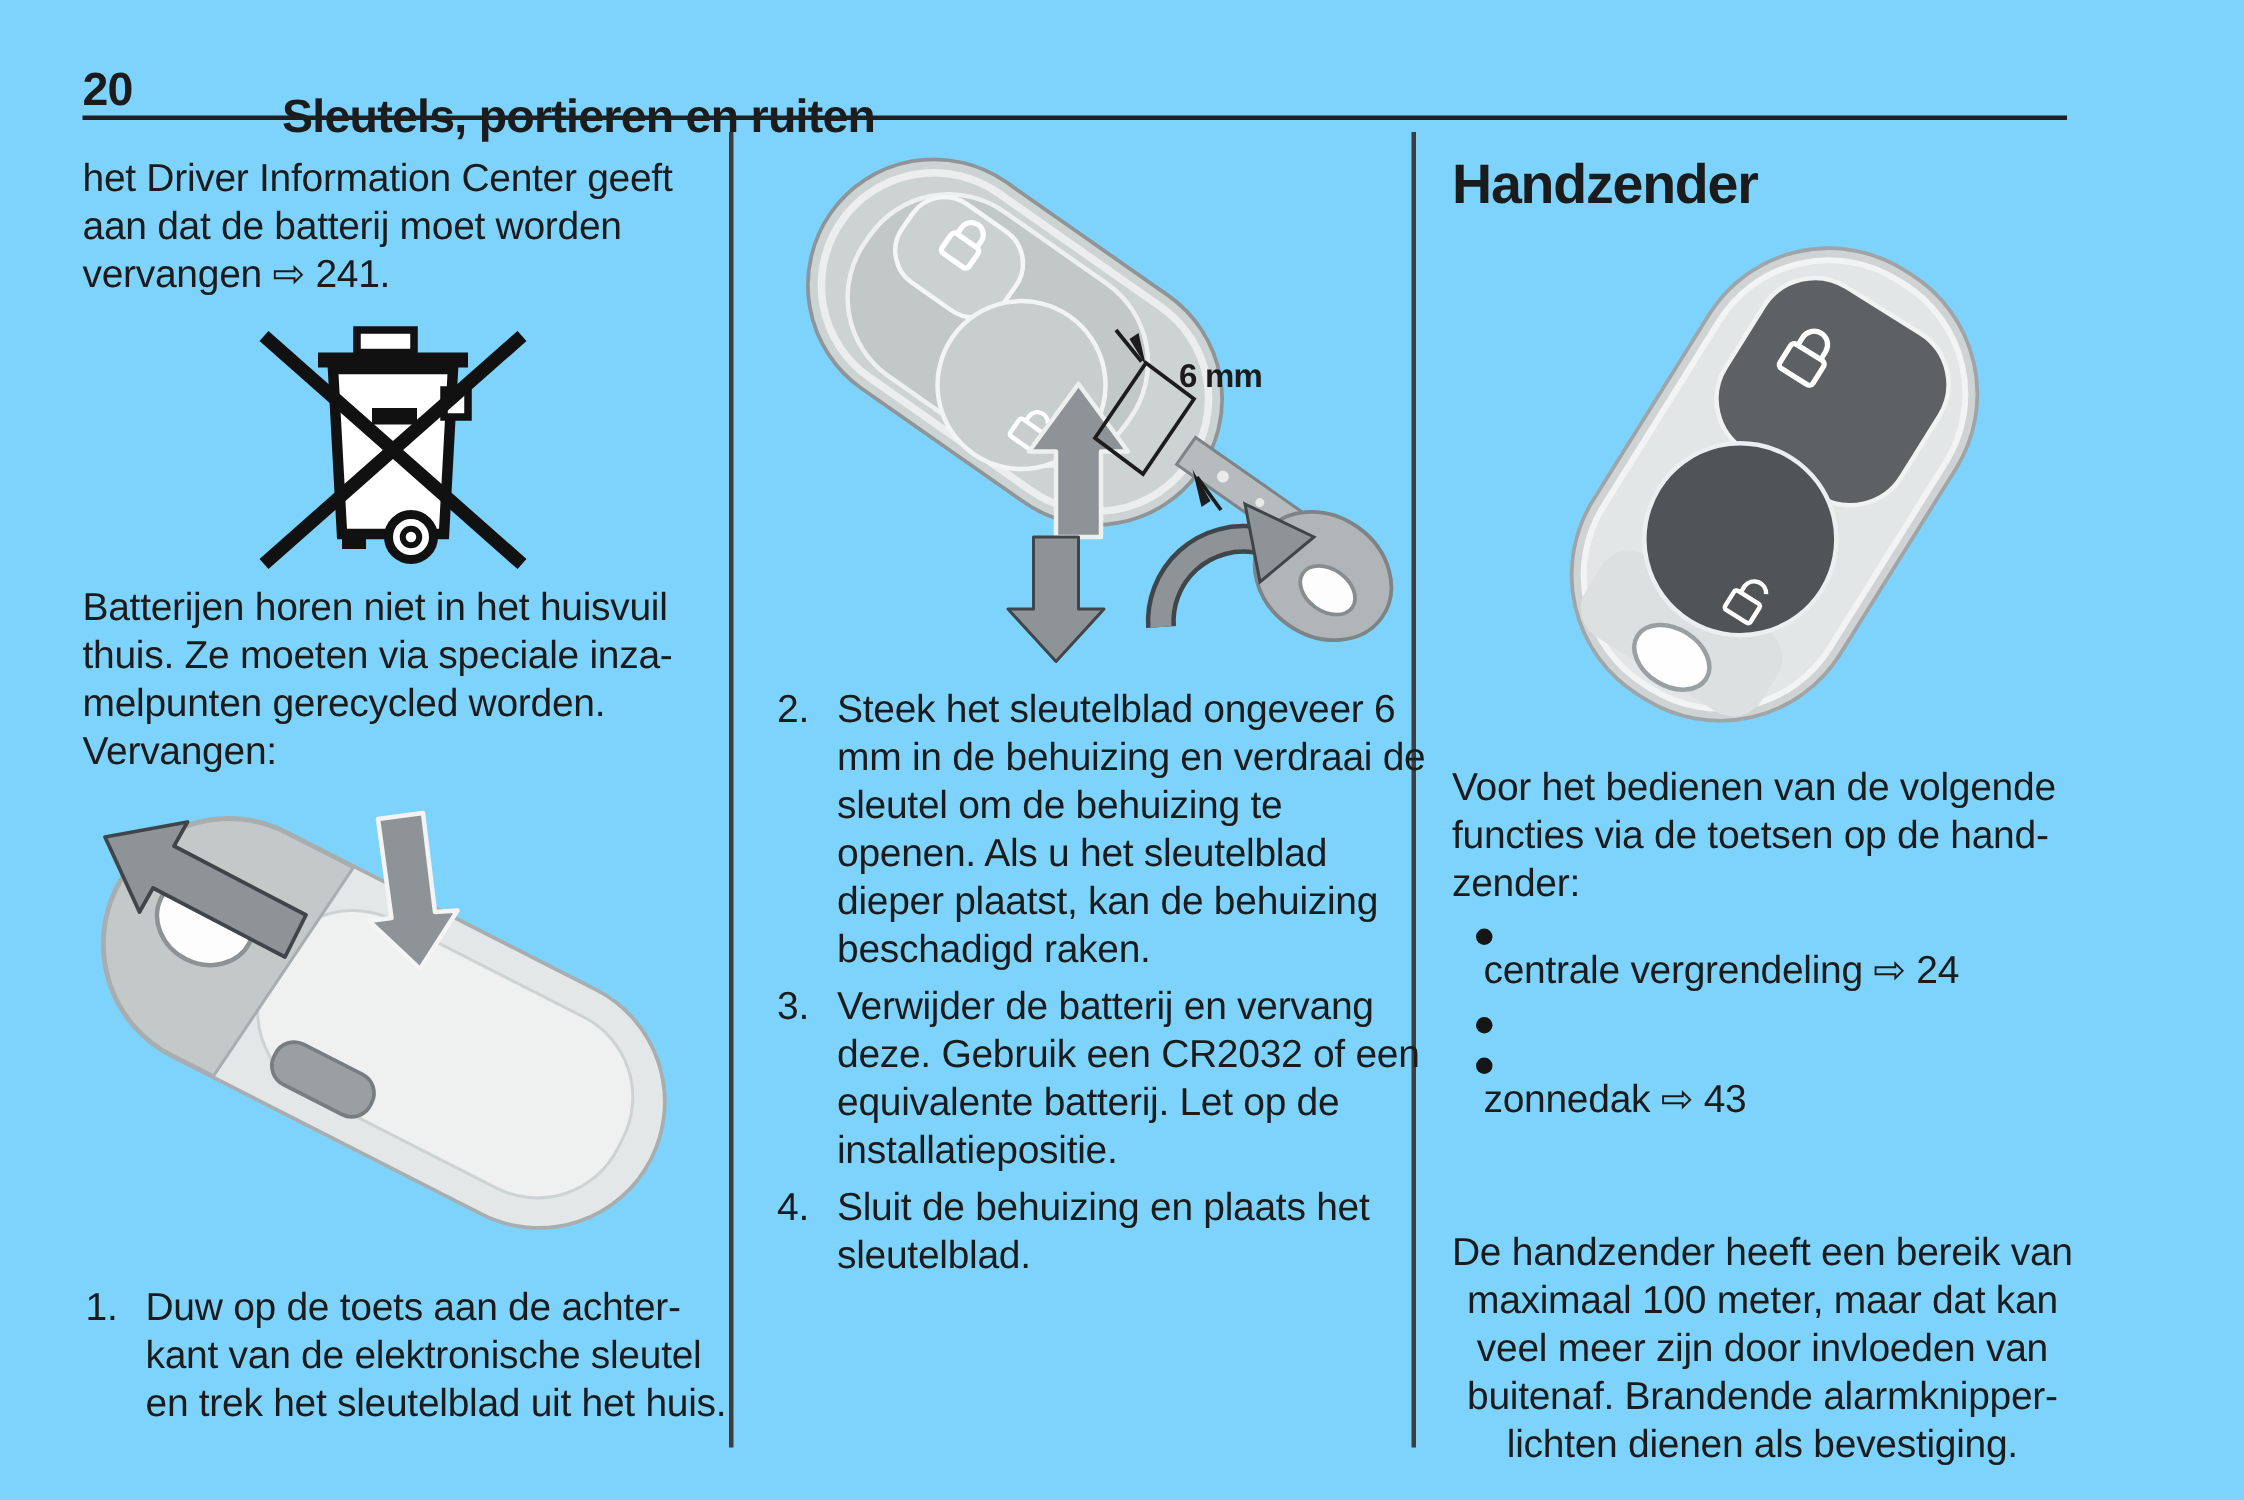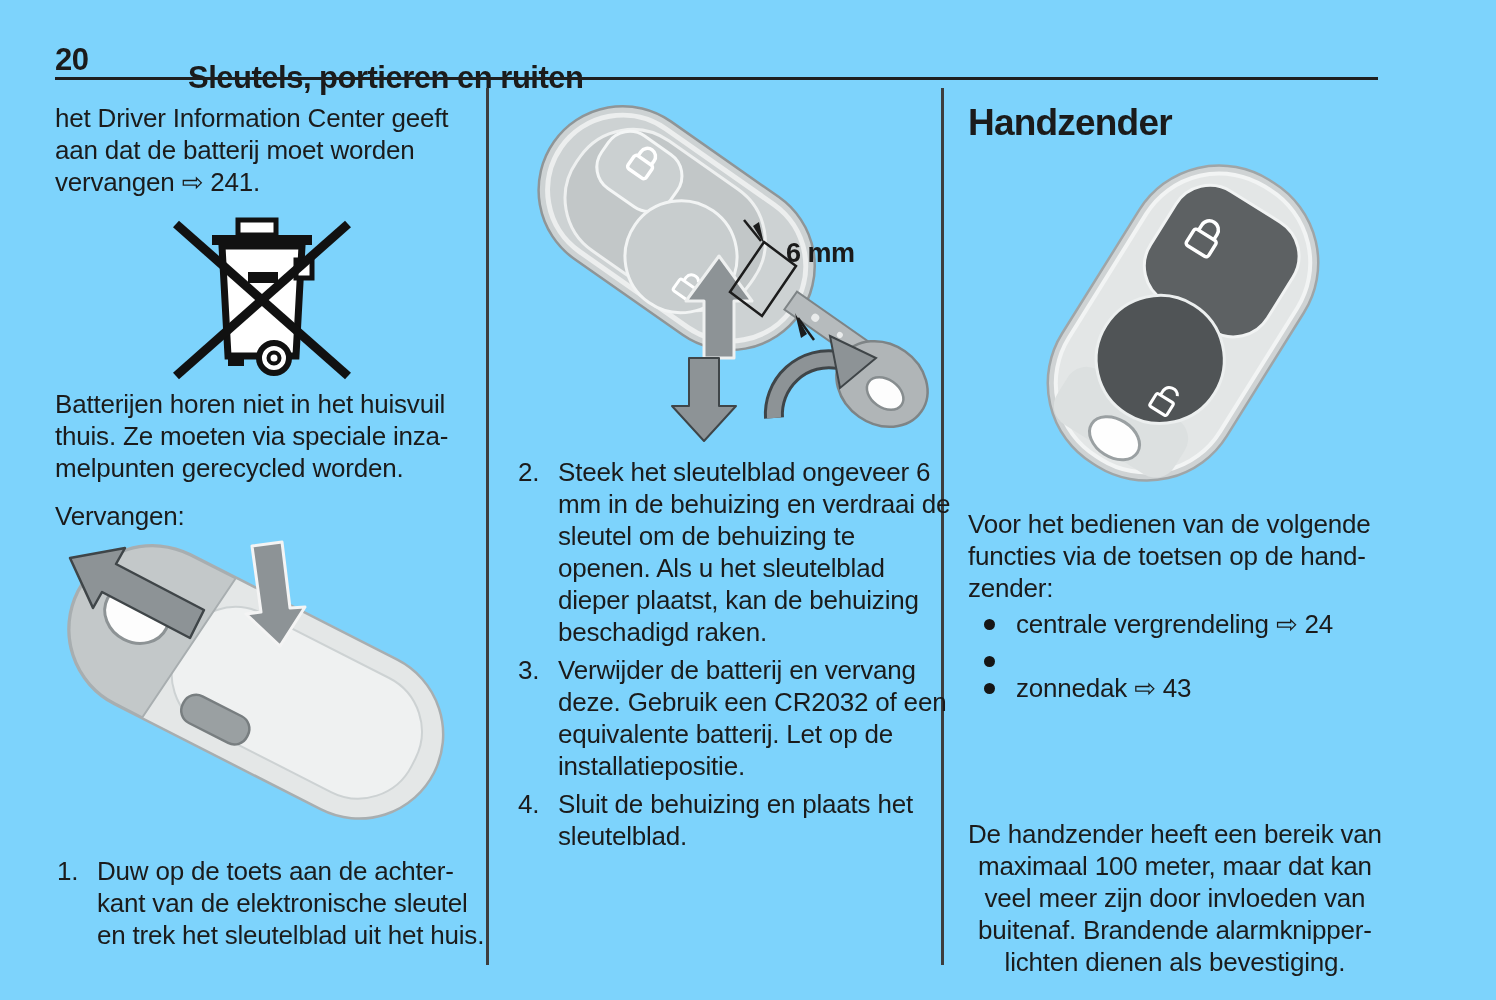--- a/index.html
+++ b/index.html
@@ -7,24 +7,24 @@
         font-family:Liberation Sans, sans-serif;color:#1b1b1b;}
   .abs{position:absolute;}
   .pre{white-space:pre;}
   .body-text{font-size:26px;line-height:32px;letter-spacing:-0.2px;}
   .h-num,.h-title{font-size:31px;font-weight:bold;letter-spacing:-0.5px;}
   .h2{font-size:37px;font-weight:bold;letter-spacing:-0.8px;text-align:center;}
   .header-rule{height:3px;background:#1f1f1f;}
   .v-rule{width:3px;background:#3d3d3d;}
   .step{display:flex;margin-bottom:6px;}
   .step-num{width:40px;flex:none;}
-  .bullet-item{display:flex;margin-bottom:5px;}
+  .bullet-item{display:flex;margin-bottom:5px;flex-direction:column;}
   .bullet-dot{width:11px;height:11px;border-radius:50%;background:#161616;margin:11px 0 0 16px;flex:none;}
   .bullet-text{margin-left:21px;}
-  .dim-label{font-size:27px;font-weight:bold;letter-spacing:-0.5px;}
+  .dim-label{font-size:22px;font-weight:bold;letter-spacing:-0.5px;}
   svg{display:block;}
 </style>
 </head>
 <body>
 
 <div class="page">
 
   <div class="abs h-num" style="left:55px;top:42px;">20</div>
   <div class="abs h-title" style="left:188px;top:42px;margin-top:18px;">Sleutels, portieren en ruiten</div>
   <div class="abs header-rule" style="left:55px;top:77px;width:1323px;"></div>
@@ -47,21 +47,21 @@
       <circle cx="102" cy="150" r="15" fill="#fff" stroke="#111" stroke-width="6"></circle>
       <circle cx="102" cy="150" r="5.5" fill="#fff" stroke="#111" stroke-width="4"></circle>
       <line x1="4" y1="16" x2="176" y2="168" stroke="#111" stroke-width="9"></line>
       <line x1="176" y1="16" x2="4" y2="168" stroke="#111" stroke-width="9"></line>
     </svg>
   </div>
 
   <div class="abs body-text pre" style="left:55px;top:388px;">Batterijen horen niet in het huisvuil
 thuis. Ze moeten via speciale inza-
 melpunten gerecycled worden.</div>
-  <div class="abs body-text" style="left:55px;top:500px;">Vervangen:</div>
+  <div class="abs body-text" style="left:55px;top:484px;">Vervangen:</div>
 
   <div class="abs" style="left:42px;top:516px;">
     <svg width="440" height="322" viewBox="0 0 440 322">
       <g transform="rotate(27 200 160)">
         <rect x="15" y="75" width="400" height="168" rx="84" fill="#e4e7e7" stroke="#a8aeb0" stroke-width="2.5"></rect>
         <rect x="130" y="95" width="262" height="128" rx="60" fill="#eff1f1" stroke="#cdd2d3" stroke-width="2"></rect>
         <path d="M150,76 L99,76 A83,83 0 0 0 99,242 L130,242 Z" fill="#c3c8c9" stroke="#a8aeb0" stroke-width="2"></path>
         <ellipse cx="78" cy="152" rx="33" ry="29" fill="#fdfdfd" stroke="#8d9395" stroke-width="3"></ellipse>
         <rect x="160" y="196" width="72" height="30" rx="14" fill="#9aa0a2" stroke="#787e80" stroke-width="2.5"></rect>
       </g>

